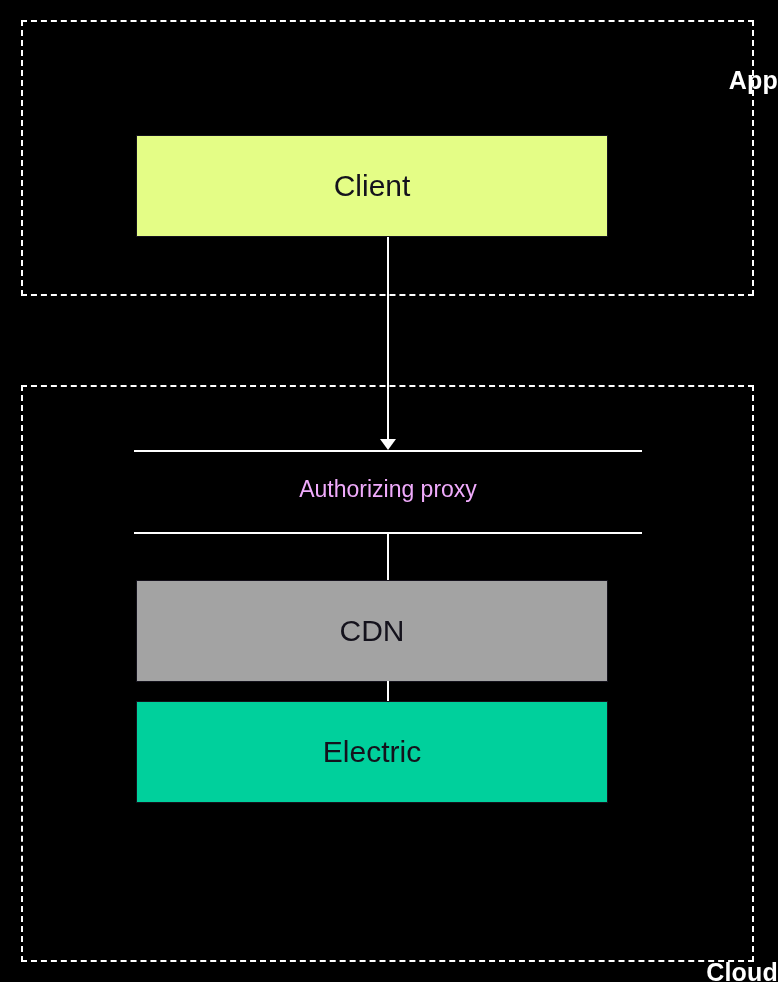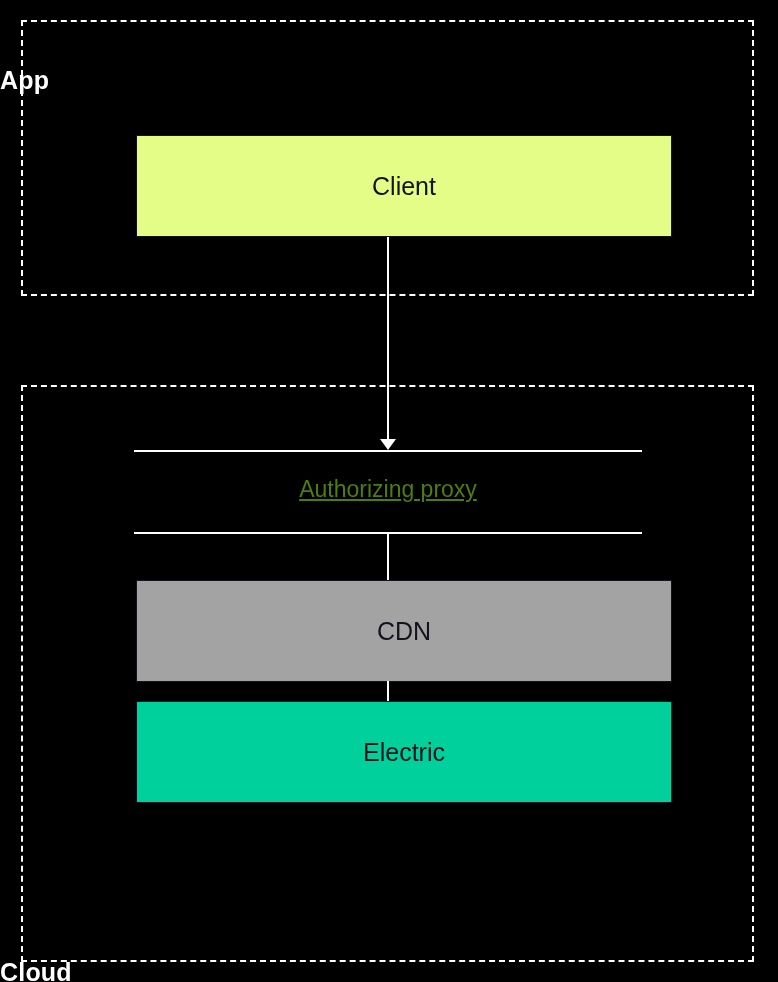--- a/index.html
+++ b/index.html
@@ -28,44 +28,44 @@
     box-sizing: border-box;
     background: transparent;
   }
   #group-app   { left: 21px;  top: 20px;  width: 733px; height: 276px; }
   #group-cloud { left: 21px;  top: 385px; width: 733px; height: 577px; }
 
   .group-label {
     position: absolute;
     left: 0;
     width: 100%;
-    text-align: left;
+    text-align: right;
     color: #ffffff;
     font-size: 25px;
     font-weight: 700;
     letter-spacing: 0.2px;
     line-height: 1;
     white-space: nowrap;
   }
   #label-app   { top: 68px; }
   #label-cloud { top: 915px; margin-top: 45px; }
 
   
   .node {
     position: absolute;
     left: 136px;
-    width: 536px;
+    width: 472px;
     height: 102px;
     box-sizing: border-box;
     border: 1px solid #14121c;
     display: flex;
     align-items: center;
     justify-content: center;
     color: #14121c;
-    font-size: 25px;
+    font-size: 30px;
     font-weight: 400;
     line-height: 1;
     white-space: nowrap;
   }
   #node-client   { top: 135px; background: #e4fd86; }
   #node-cdn      { top: 580px; background: #a3a3a3; }
   #node-electric { top: 701px; background: #00d09c; }
 
   
   #proxy-band {
@@ -83,26 +83,25 @@
     background: #ffffff;
   }
   #proxy-rule-top    { top: 0px; }
   #proxy-rule-bottom { top: 82px; }
   #proxy-label {
     position: absolute;
     left: 0;
     top: 28px;
     width: 100%;
     text-align: center;
-    color: #4d7c0f;
+    color: #f0abfc;
     font-size: 23px;
     font-weight: 400;
     line-height: 1;
     white-space: nowrap;
-    text-decoration: underline;
   }
 
   
   .edge {
     position: absolute;
     left: 387px;
     width: 2px;
     background: #ffffff;
   }
   #edge-client-proxy  { top: 237px; height: 206px; }

